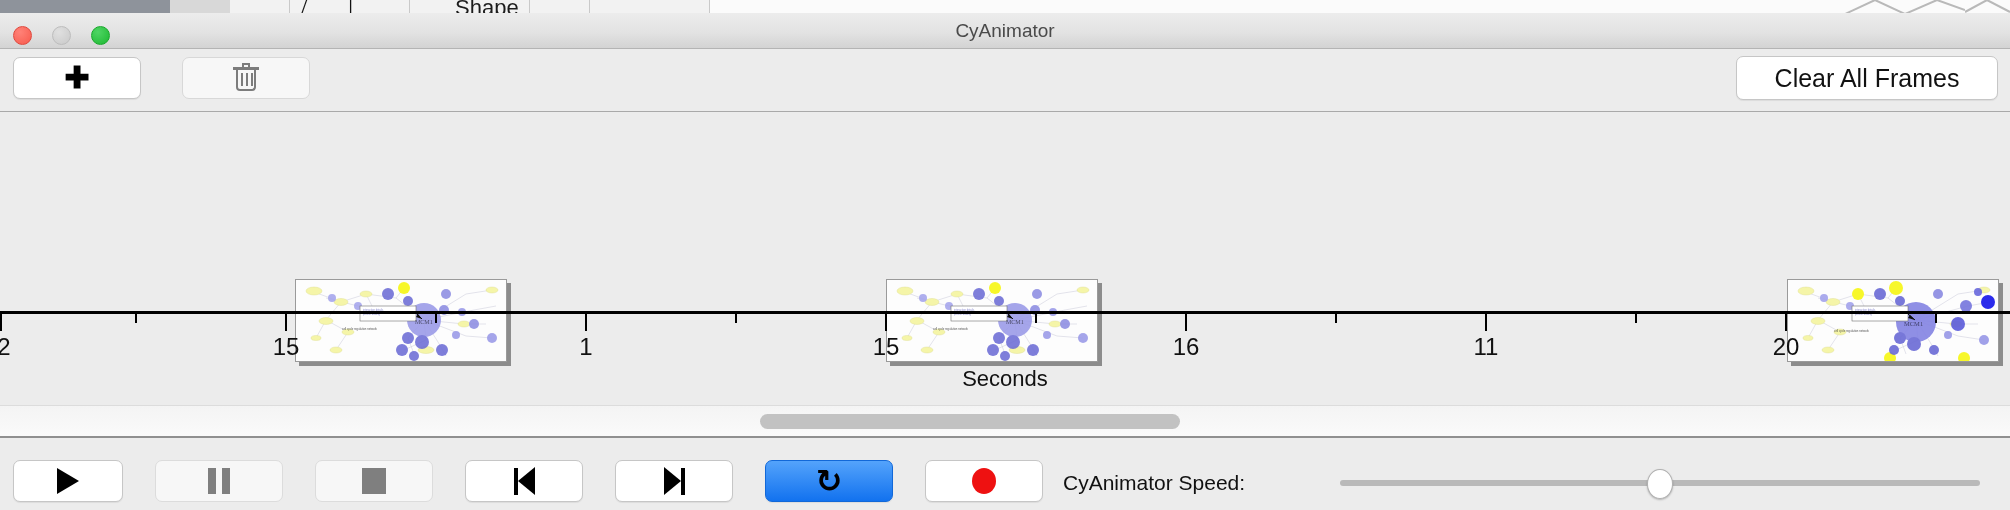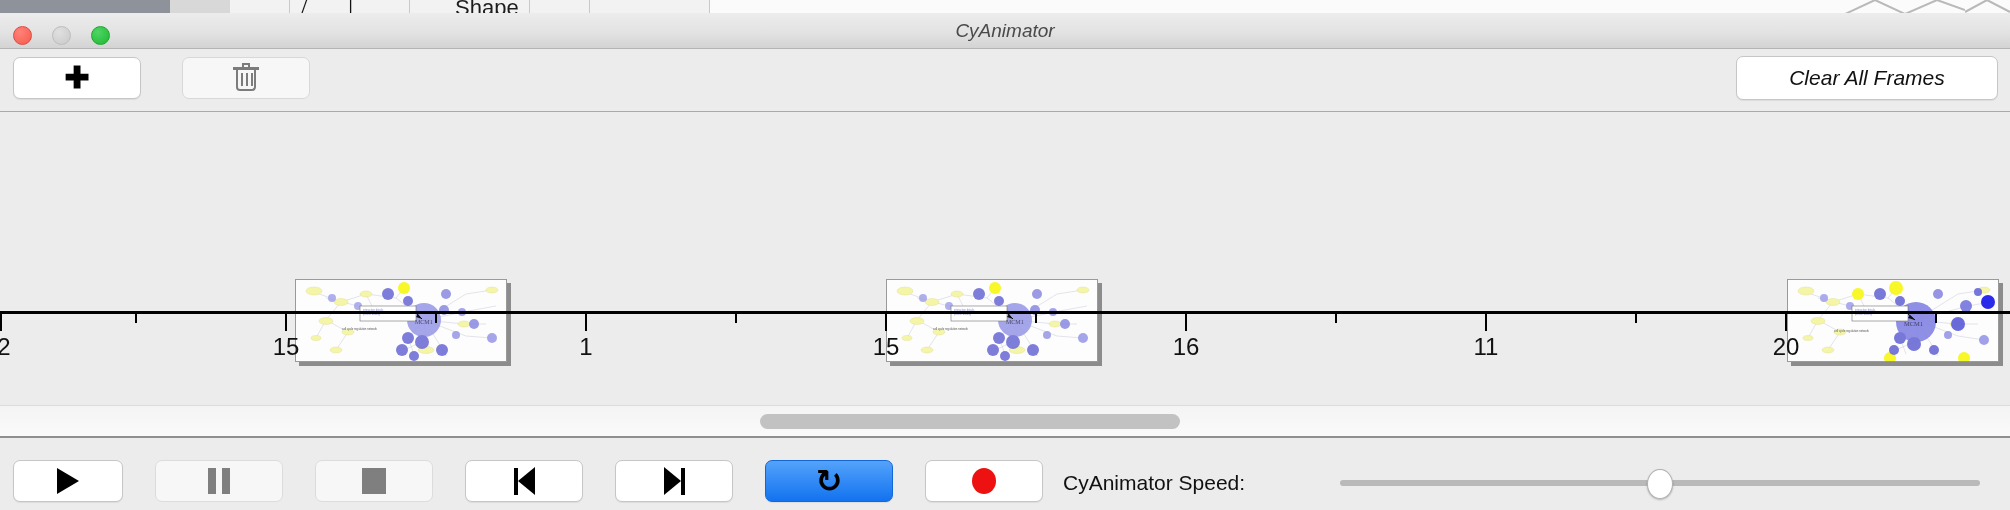--- a/index.html
+++ b/index.html
@@ -24,41 +24,41 @@
     color: #1d1d1d; white-space: nowrap; overflow: hidden; height: 18px; }
   .bg-glyph { position: absolute; top: -6px; font-size: 26px; color: #111;
     font-family: "Liberation Serif", serif; }
   .bg-curve { position: absolute; top: 0; width: 120px; height: 13px; overflow: hidden; }
 
   
   .titlebar { position: absolute; left: 0; top: 13px; width: 2010px; height: 36px;
     background: linear-gradient(to bottom, #ececec 0%, #e3e3e3 55%, #d3d3d3 100%);
     border-bottom: 1px solid #b4b4b4; }
   .win-title { position: absolute; left: 0; top: 13px; width: 2010px; height: 36px;
-    line-height: 36px; text-align: center; font-size: 19px; color: #4a4a4a; font-style: italic; }
+    line-height: 36px; text-align: center; font-size: 19px; color: #4a4a4a; }
   .traffic { position: absolute; top: 26px; width: 19px; height: 19px;
     border-radius: 50%; }
   .tl-close { left: 13px; background: radial-gradient(circle at 35% 30%, #ff8278, #f75a4d);
     border: 1px solid #e0483d; }
   .tl-min { left: 52px; background: radial-gradient(circle at 35% 30%, #e0e0e0, #c9c9c9);
     border: 1px solid #bdbdbd; }
   .tl-max { left: 91px; background: radial-gradient(circle at 35% 30%, #4fd564, #1db831);
     border: 1px solid #18a82b; }
 
   
   .toolbar { position: absolute; left: 0; top: 49px; width: 2010px; height: 63px;
     background: #ececec; border-bottom: 1px solid #a9a9a9; }
   .btn { position: absolute; border: 1px solid #c6c6c6; border-radius: 7px;
     background: #ffffff; box-shadow: 0 1px 1px rgba(0,0,0,0.07);
     display: flex; align-items: center; justify-content: center; }
   .btn.disabled { background: #f7f7f7; border-color: #d8d8d8; box-shadow: none; }
   .btn-add { left: 13px; top: 57px; width: 128px; height: 42px; }
   .btn-del { left: 182px; top: 57px; width: 128px; height: 42px; }
   .btn-clear { right: 12px; top: 56px; width: 262px; height: 44px;
-    font-size: 21px; color: #111; font-style: italic; }
+    font-size: 25px; color: #111; }
   .plus-ico { font-size: 30px; font-weight: 700; color: #000; line-height: 1; }
 
   
   .timeline { position: absolute; left: 0; top: 112px; width: 2010px; height: 293px;
     background: #ececec; overflow: hidden; }
   .thumb-wrap { position: absolute; }
   .thumb-shadow { position: absolute; left: 4px; top: 4px; width: 212px; height: 83px;
     background: #8c8c8c; }
   .thumb { position: absolute; left: 0; top: 0; width: 212px; height: 83px;
     background: #fdfdfd; border: 1px solid #9a9a9a; overflow: hidden; }
@@ -400,20 +400,21 @@
     <div class="tick minor" style="left:1935px;"></div>
 
     <div class="tick-label" style="left:4px;">2</div>
     <div class="tick-label" style="left:286px;">15</div>
     <div class="tick-label" style="left:586px;">1</div>
     <div class="tick-label" style="left:886px;">15</div>
     <div class="tick-label" style="left:1186px;">16</div>
     <div class="tick-label" style="left:1486px;">11</div>
     <div class="tick-label" style="left:1786px;">20</div>
 
+    <div class="axis-title">Seconds</div>
   </div>
 
   <div class="hscroll">
     <div class="hscroll-thumb" style="left:760px;width:420px;"></div>
   </div>
 
   <div class="ctrlbar"></div>
 
   <div class="cbtn" style="left:13px;width:110px;">
     <span class="g-play"></span>

